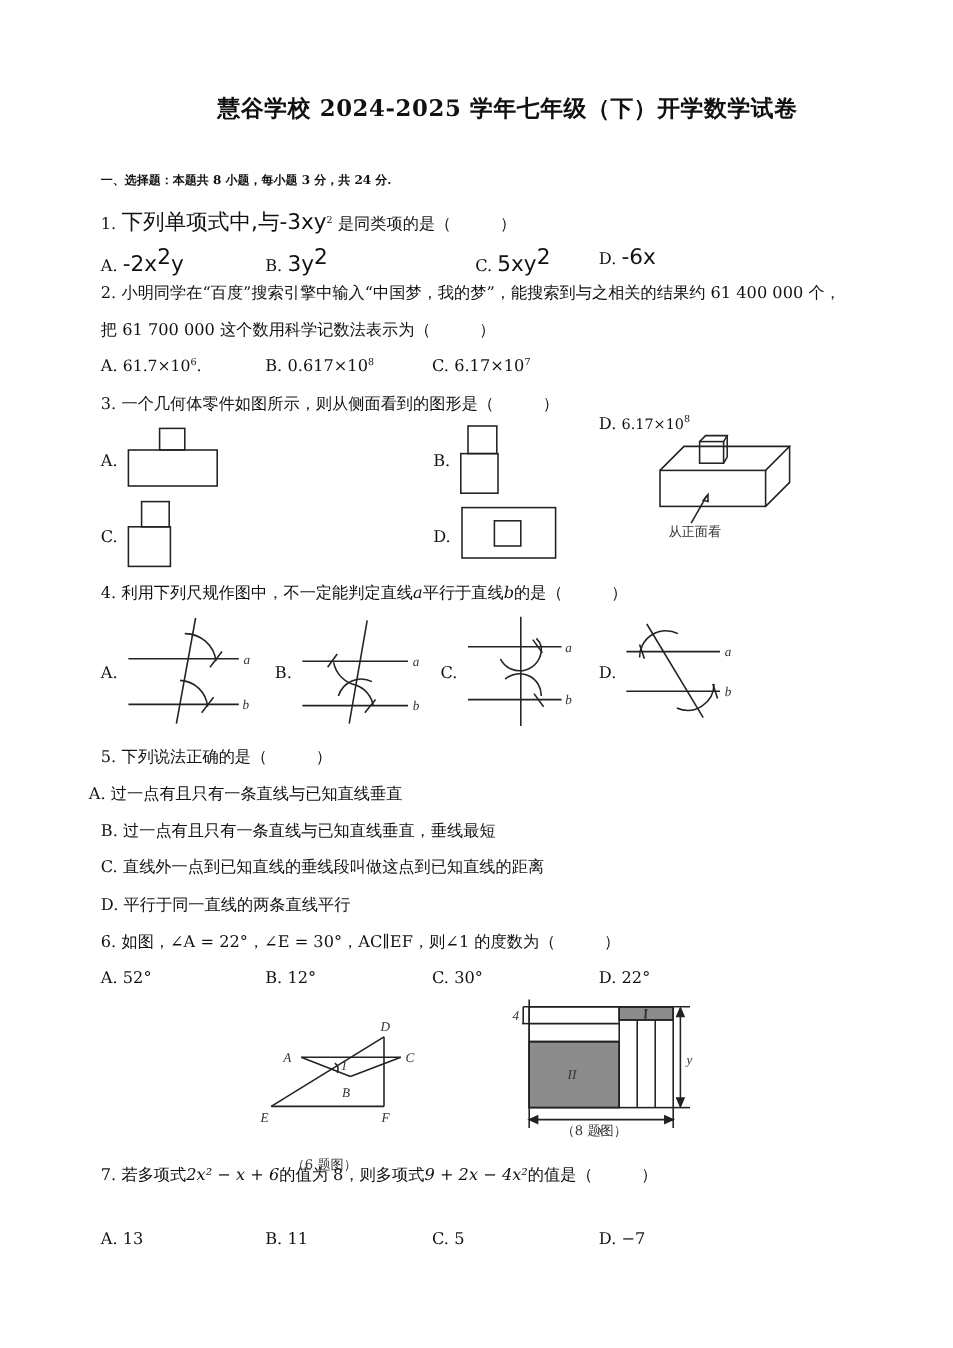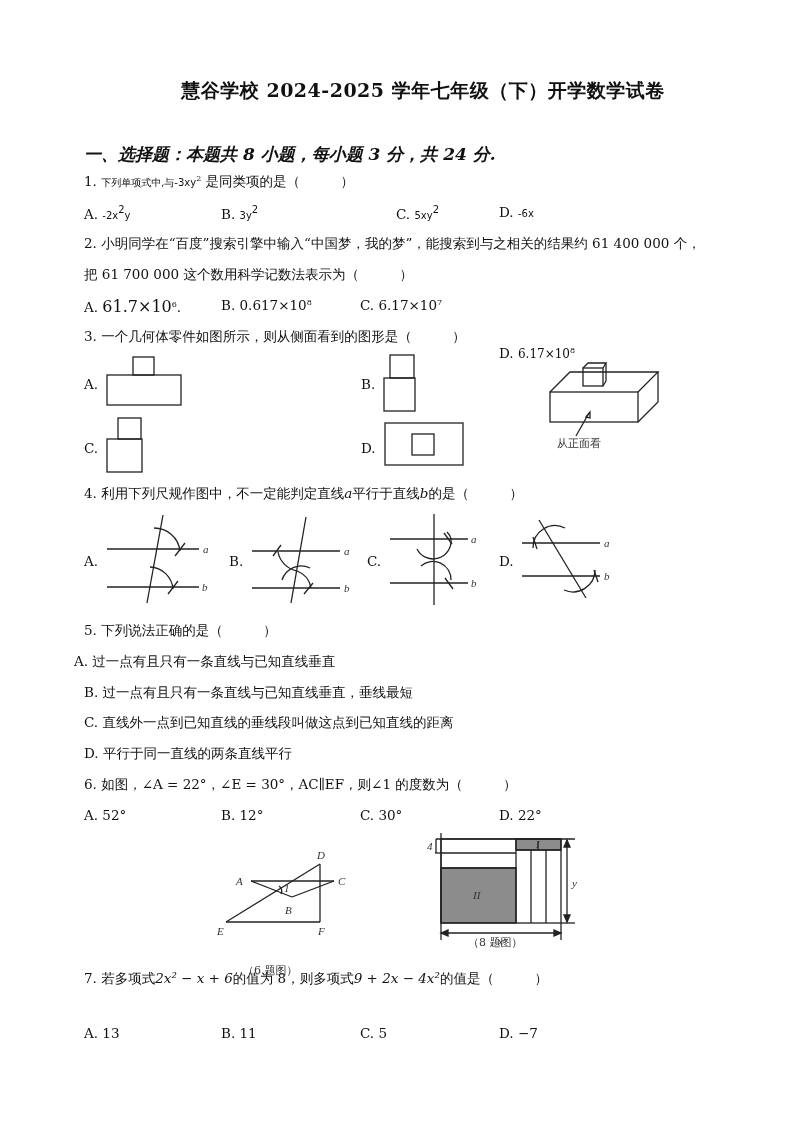--- a/index.html
+++ b/index.html
@@ -1,24 +1,24 @@
 <!DOCTYPE html>
 <html><head>
 <meta charset="utf-8">
 <style>
   html, body { margin: 0; padding: 0; background: #ffffff; }
   body { width: 794px; height: 1123px; position: relative; overflow: hidden;
          font-family: "DejaVu Serif", "Liberation Serif", serif; color: #111; }
   .abs { position: absolute; white-space: nowrap; }
   .title { left: 0; width: 794px; top: 78px; text-align: center; font-size: 19px; font-weight: bold; letter-spacing: 0.5px; padding-left: 26px; }
-  .sec { left: 84px; top: 143px; font-size: 17px; font-weight: bold; font-style: italic; }
+  .sec { left: 84px; top: 143px; font-size: 10px; font-weight: bold; }
   .q { font-size: 13.5px; }
   .opt { font-size: 13.5px; }
   .sup { font-size: 8px; vertical-align: super; }
-  .sans { font-family: "DejaVu Sans", "Liberation Sans", sans-serif; font-size: 10px; text-align: center; }
+  .sans { font-family: "DejaVu Sans", "Liberation Sans", sans-serif; font-size: 18px; text-align: center; }
   .it { font-style: italic; }
   svg { position: absolute; overflow: visible; }
   svg line, svg path, svg rect, svg polyline { stroke: #222; stroke-width: 1.3; fill: none; }
   .lbl { font-family: "Liberation Serif", serif; font-style: italic; font-size: 11px; fill: #333; stroke: none; }
   .caption { font-size: 11px; color: #333; }
 </style>
 </head>
 <body>
 
 <div class="abs title">慧谷学校 2024-2025 学年七年级（下）开学数学试卷</div>
@@ -47,21 +47,21 @@
   <span class="sans">-6x</span>
 </div>
 
 <div class="abs q" style="left:84px; top:235px;">
   <span>2.</span>
   <span>小明同学在“百度”搜索引擎中输入“中国梦，我的梦”，能搜索到与之相关的结果约 61 400 000 个，</span>
 </div>
 <div class="abs q" style="left:84px; top:266px;">把 61 700 000 这个数用科学记数法表示为（　　　）</div>
 <div class="abs opt" style="left:84px; top:297px;">
   <span>A.</span>
-  <span style="font-size:16px">61.7×10</span><span class="sup">6</span><span>.</span>
+  <span style="font-size:13px">61.7×10</span><span class="sup">6</span><span>.</span>
 </div>
 <div class="abs opt" style="left:221px; top:297px;">
   <span>B.</span>
   <span>0.617×10</span><span class="sup">8</span>
 </div>
 <div class="abs opt" style="left:360px; top:297px;">
   <span>C.</span>
   <span>6.17×10</span><span class="sup">7</span>
 </div>
 <div class="abs opt" style="left:499px; top:297px;margin-top:48px;">

